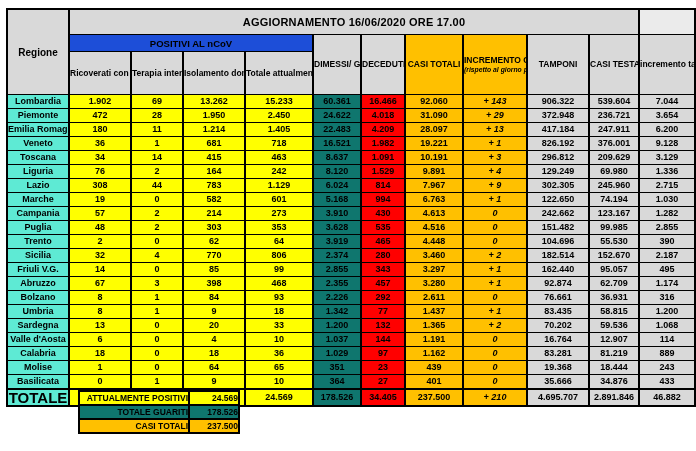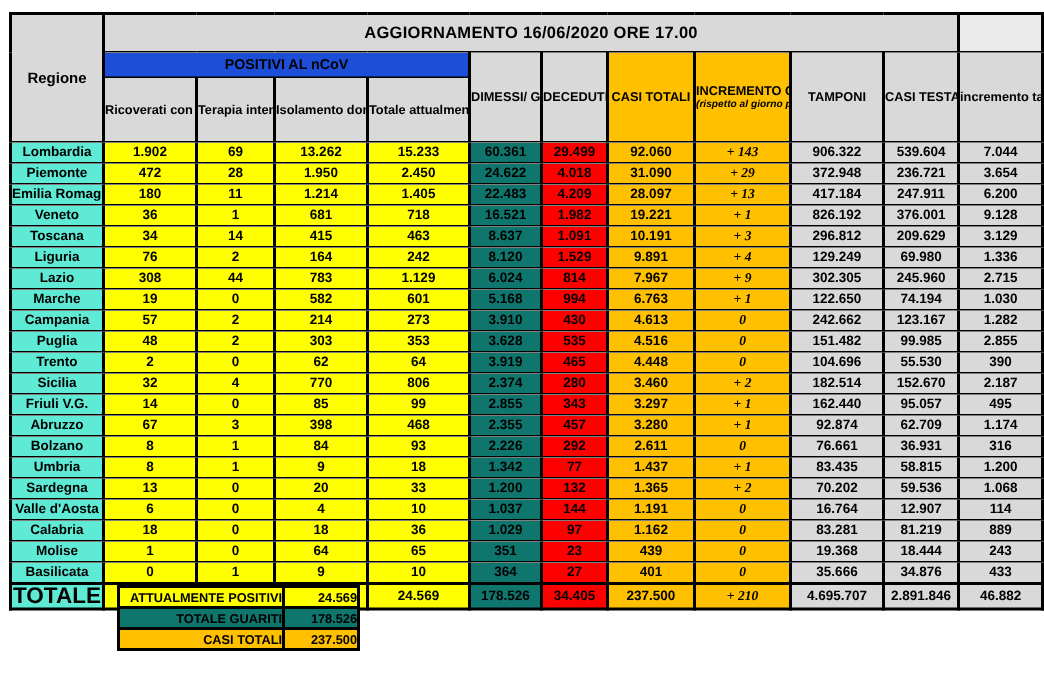--- a/index.html
+++ b/index.html
@@ -34,21 +34,21 @@
   .sub.gold     { background:#ffc000; }
 
   
   tr.data-row td, tr.total-row td { height:13px; font-size:9px; line-height:1; }
   .region-name { background:#5eead4; font-size:8px; }
   .c-yellow { background:#ffff00; }
   .c-green  { background:#0f766e; }
   .c-red    { background:#ff0000; color:#8b0000; }
   .c-orange { background:#ffc000; }
   .c-grey   { background:#d9d9d9; }
-  .c-italic { font-style:italic;font-family:Liberation Serif, serif; }
+  .c-italic { font-style:italic; }
   tr.total-row td { border-top-width:2px; border-bottom-width:2px; }
 
   
   table.summary {
     position:absolute; left:78px; top:390px; width:160px;
     border-collapse:collapse; table-layout:fixed;
   }
   table.summary td {
     border:2px solid #000; height:10px;
     font-size:8.5px; font-weight:bold; text-align:right;
@@ -103,21 +103,21 @@
       </tr>
     </thead>
     <tbody id="tbody">
         <tr class="data-row">
           <td class="region-name">Lombardia</td>
           <td class="c-yellow">1.902</td>
           <td class="c-yellow">69</td>
           <td class="c-yellow">13.262</td>
           <td class="c-yellow">15.233</td>
           <td class="c-green">60.361</td>
-          <td class="c-red">29.499</td>
+          <td class="c-red">16.466</td>
           <td class="c-orange">92.060</td>
           <td class="c-orange c-italic">+ 143</td>
           <td class="c-grey">906.322</td>
           <td class="c-grey">539.604</td>
           <td class="c-grey">7.044</td>
         </tr>
         <tr class="data-row">
           <td class="region-name">Piemonte</td>
           <td class="c-yellow">472</td>
           <td class="c-yellow">28</td>

